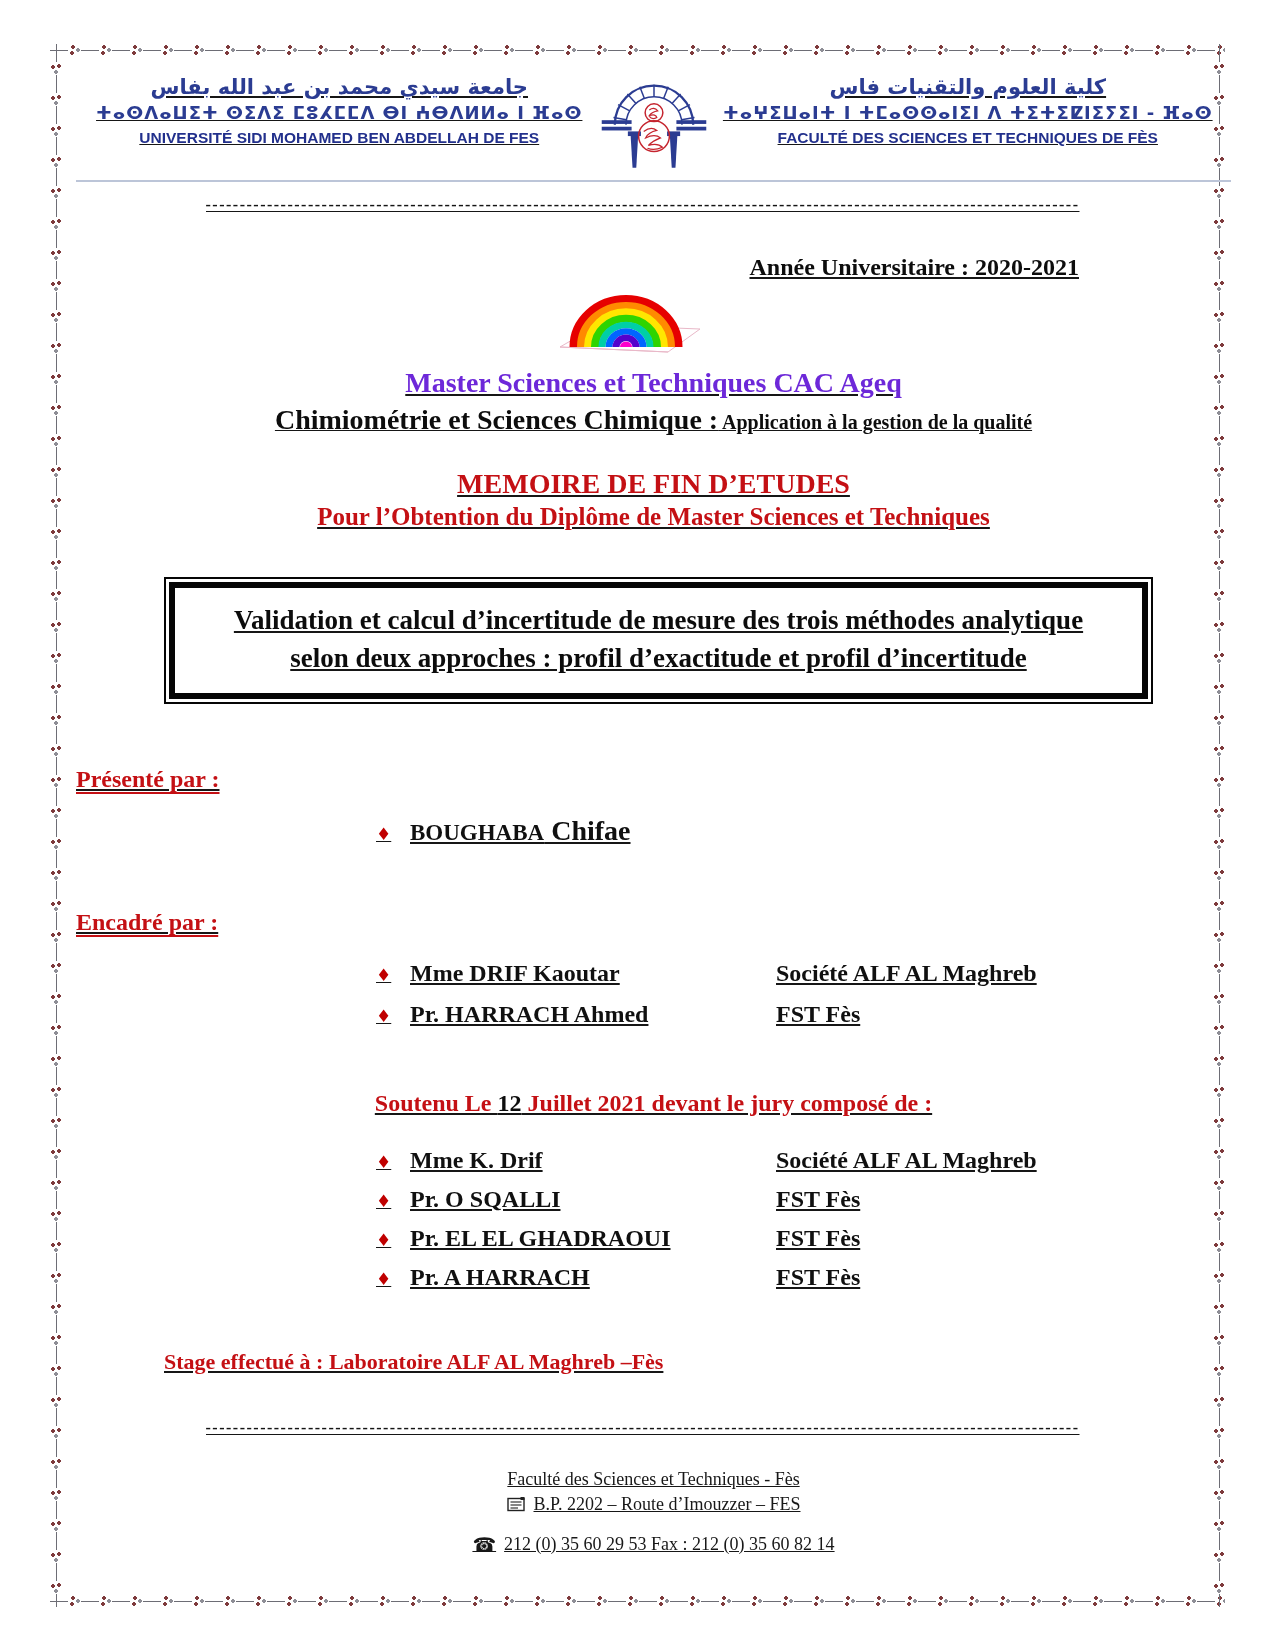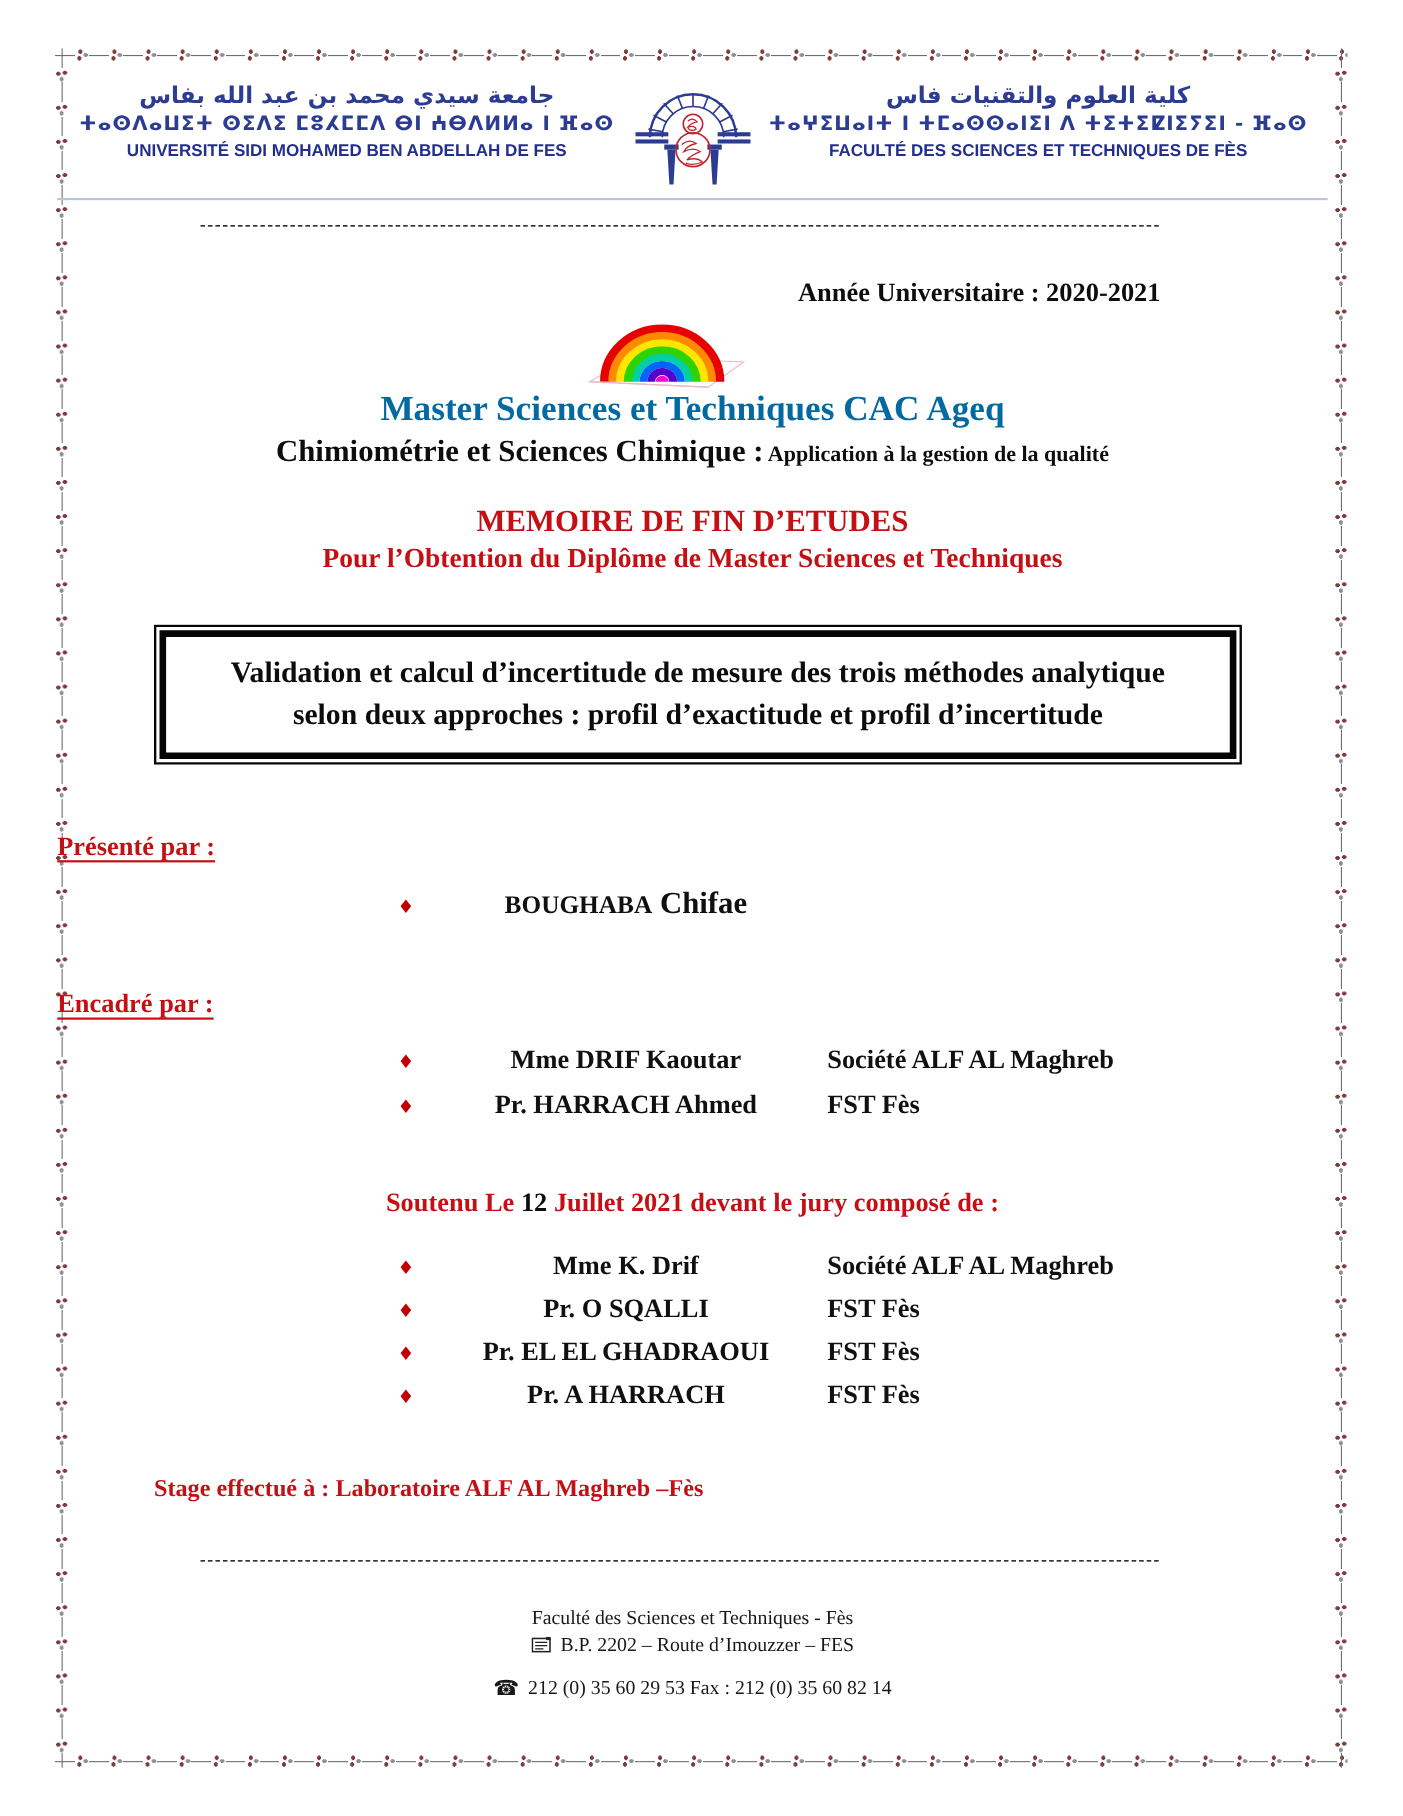--- a/index.html
+++ b/index.html
@@ -29,56 +29,56 @@
       radial-gradient(circle 2px at 6px 28px, #8e8e96 95%, transparent),
       radial-gradient(circle 2px at 9px 22px, #7e3a3c 95%, transparent),
       repeating-linear-gradient(180deg, #6d6d75 0 18px, transparent 18px 31px);
     background-size: 12px 31px, 12px 31px, 12px 31px, 1px 100%;
     background-position: 0 0, 0 0, 0 0, 6px 0;
     background-repeat: repeat-y, repeat-y, repeat-y, no-repeat;
   }
   .b-left { left:0; } .b-right { right:0; }
 
   
-  .content { position:absolute; left:52px; top:60px; width:1155px; }
+  .content { position:absolute; left:76px; top:60px; width:1155px;text-decoration:underline; }
 
   .header-row { display:flex; align-items:flex-start; margin:14px 8px 0; }
   .hdr-col { flex:1; text-align:center; line-height:1.25; }
   .hdr-arabic { font-family:"DejaVu Sans","Liberation Sans",sans-serif; font-weight:bold; font-size:21px; color:#2b3c92; }
   .hdr-tifinagh { font-family:"DejaVu Sans","Liberation Sans",sans-serif; font-weight:bold; font-size:18px; letter-spacing:1px; color:#2b3c92; margin-top:2px; white-space:nowrap; }
   .hdr-latin { font-family:"Liberation Sans","DejaVu Sans",sans-serif; font-weight:800; font-size:15.5px; color:#22308c; margin-top:3px; white-space:nowrap; }
   .logo-wrap { width:118px; flex:0 0 118px; display:flex; justify-content:center; }
 
   .hairline { height:2px; background:#bcc5d8; margin-top:8px; }
 
   .dashes { width:896px; margin:14px auto 0; height:18px; overflow:hidden; white-space:nowrap;
             font-weight:bold; font-size:16px; letter-spacing:1.5px; color:#141414; line-height:18px; }
 
   .annee { margin-top:40px; text-align:right; padding-right:152px; font-size:24px; font-weight:bold; color:#0d0d0d; }
 
   .rainbow-wrap { margin:6px 0 0 478px; width:150px; height:66px; }
 
   .t-center { text-align:center; }
-  .master-line { margin-top:0; font-size:32px; font-weight:bold; color:#0369a1; }
+  .master-line { margin-top:14px; font-size:28px; font-weight:bold; color:#6d28d9; }
   .chimio-line { margin-top:5px; font-weight:bold; color:#0d0d0d; }
   .chimio-main { font-size:28px; }
   .chimio-sub { font-size:20px; }
 
   .memoire { margin-top:32px; font-size:28px; font-weight:bold; color:#c41014; }
   .pour { margin-top:3px; font-size:25px; font-weight:bold; color:#c41014; }
 
   .title-box { margin:46px 78px 0 88px; background:#fff; border:2px solid #050505;
                box-shadow: inset 0 0 0 3px #ffffff, inset 0 0 0 9px #050505;
                padding:22px 46px 24px; }
   .title-box-text { font-size:27px; font-weight:bold; line-height:1.42; text-align:center; color:#0c0c0c; }
 
   .red-heading { margin-top:62px; text-align:left; font-size:24px; font-weight:bold; color:#c41014;
                  text-decoration:underline; text-underline-offset:5px; text-decoration-thickness:2px; }
 
-  .person-row { display:flex; align-items:baseline; margin-left:300px; margin-top:14px; font-weight:bold; color:#101010;text-align:center; }
+  .person-row { display:flex; align-items:baseline; margin-left:300px; margin-top:14px; font-weight:bold; color:#101010; }
   .person-row:first-of-type { margin-top:0; }
   .bullet { flex:0 0 34px; color:#c00000; font-size:17px; font-family:"DejaVu Sans",sans-serif; }
   .bullet::before { content:"\2666"; }
   .person-name { width:366px; font-size:24px; }
   .person-affil { font-size:24px; }
   .name-caps { font-size:23px; }
   .name-rest { font-size:28px; }
 
   .mt-presente-row { margin-top:22px; }
   .mt-encadre-rows { margin-top:24px; }

